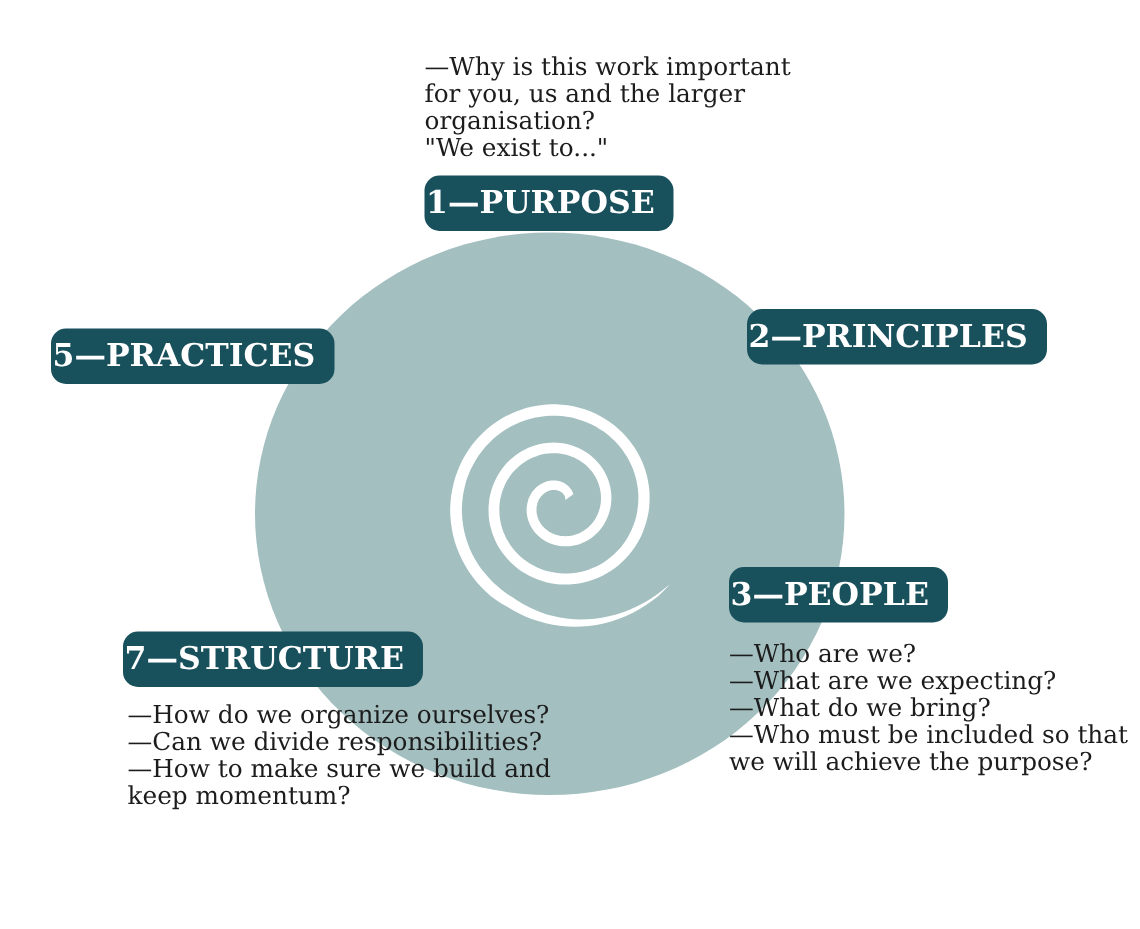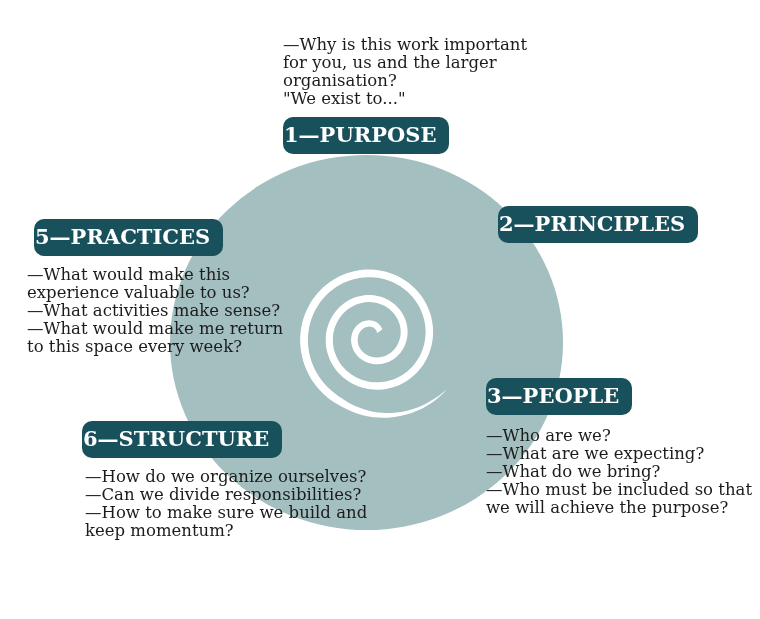--- a/index.html
+++ b/index.html
@@ -71,29 +71,24 @@
   <div class="sec sec3">
     <div class="badge" style="background-color: rgb(24, 80, 92);">3—PEOPLE</div>
     <div class="questions">—Who are we?
 —What are we expecting?
 —What do we bring?
 —Who must be included so that
 we will achieve the purpose?</div>
   </div>
 
   <div class="sec sec4">
-    <div class="badge" style="background-color: rgb(24, 80, 92);">6—STRUCTURE</div>
+    <div class="badge" style="background-color: rgb(24, 80, 92);">7—STRUCTURE</div>
     <div class="questions">—How do we organize ourselves?
 —Can we divide responsibilities?
 —How to make sure we build and
 keep momentum?</div>
   </div>
 
   <div class="sec sec5">
     <div class="badge" style="background-color: rgb(24, 80, 92);">5—PRACTICES</div>
-    <div class="questions">—What would make this
-experience valuable to us?
-—What activities make sense?
-—What would make me return
-to this space every week?</div>
   </div>
 
 </div>
 
 </body></html>

